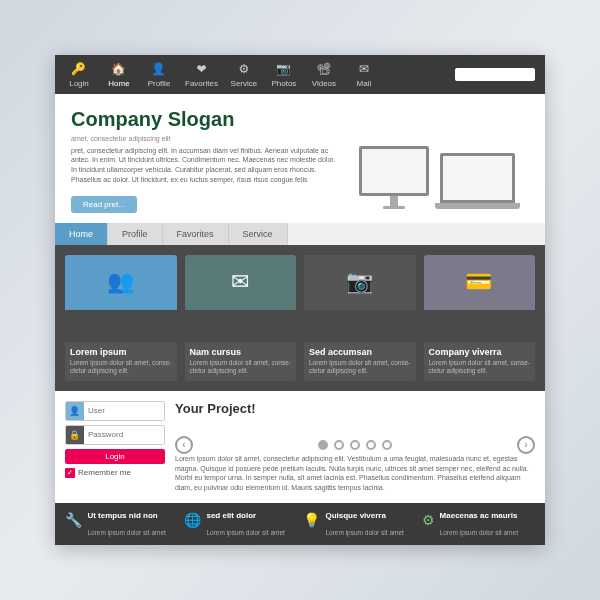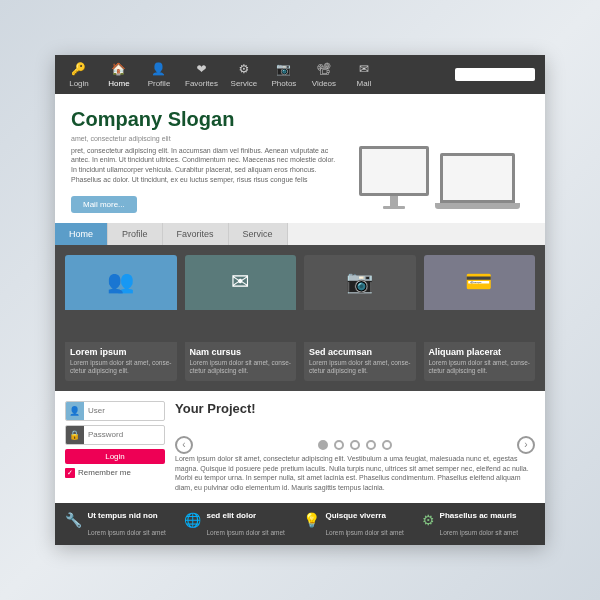--- a/index.html
+++ b/index.html
@@ -284,21 +284,21 @@
     </div>
     <div class="nav-spacer"></div>
     <input class="nav-search" type="text" placeholder="" style="">
   </nav>
 
   <div class="hero">
     <div class="hero-text">
       <div class="hero-title">Company Slogan</div>
       <div class="hero-url">amet, consectetur adipiscing elit</div>
       <div class="hero-body">pret, consectetur adipiscing elit. In accumsan diam vel finibus. Aenean vulputate ac antec. In enim. Ut tincidunt ultrices. Condimentum nec. Maecenas nec molestie dolor. In tincidunt ullamcorper vehicula. Curabitur placerat, sed aliquam eros rhoncus. Phasellus ac dolor. Ut tincidunt, ex eu luctus semper, risus risus congue felis</div>
-      <button class="read-more-btn">Mail more...</button>
+      <button class="read-more-btn">Read pret...</button>
     </div>
     <div class="hero-image">
       <div class="monitor">
         <div class="monitor-screen">
           <div class="monitor-screen-inner"></div>
         </div>
         <div class="monitor-stand"></div>
         <div class="monitor-base"></div>
       </div>
       <div class="laptop">
@@ -343,21 +343,21 @@
       <div class="card-body">
         <div class="card-title">Sed accumsan</div>
         <div class="card-text">Lorem ipsum dolor sit amet, conse- ctetur adipiscing elit.</div>
       </div>
     </div>
     <div class="card">
       <div class="card-icon-area gray">
         <span>💳</span>
       </div>
       <div class="card-body">
-        <div class="card-title">Aliquam placerat</div>
+        <div class="card-title">Company viverra</div>
         <div class="card-text">Lorem ipsum dolor sit amet, conse- ctetur adipiscing elit.</div>
       </div>
     </div>
   </div>
 
   <div class="lower">
 
     <div class="login-panel">
       <div class="login-field">
         <div class="login-field-icon">👤</div>
@@ -409,19 +409,19 @@
     <div class="footer-item">
       <div class="footer-icon yellow">💡</div>
       <div class="footer-content">
         <div class="footer-title">Quisque viverra</div>
         <div class="footer-text">Lorem ipsum dolor sit amet</div>
       </div>
     </div>
     <div class="footer-item">
       <div class="footer-icon green">⚙</div>
       <div class="footer-content">
-        <div class="footer-title">Phasellus ac mauris</div>
+        <div class="footer-title">Maecenas ac mauris</div>
         <div class="footer-text">Lorem ipsum dolor sit amet</div>
       </div>
     </div>
   </div>
 
 </div>
 
 </body></html>

